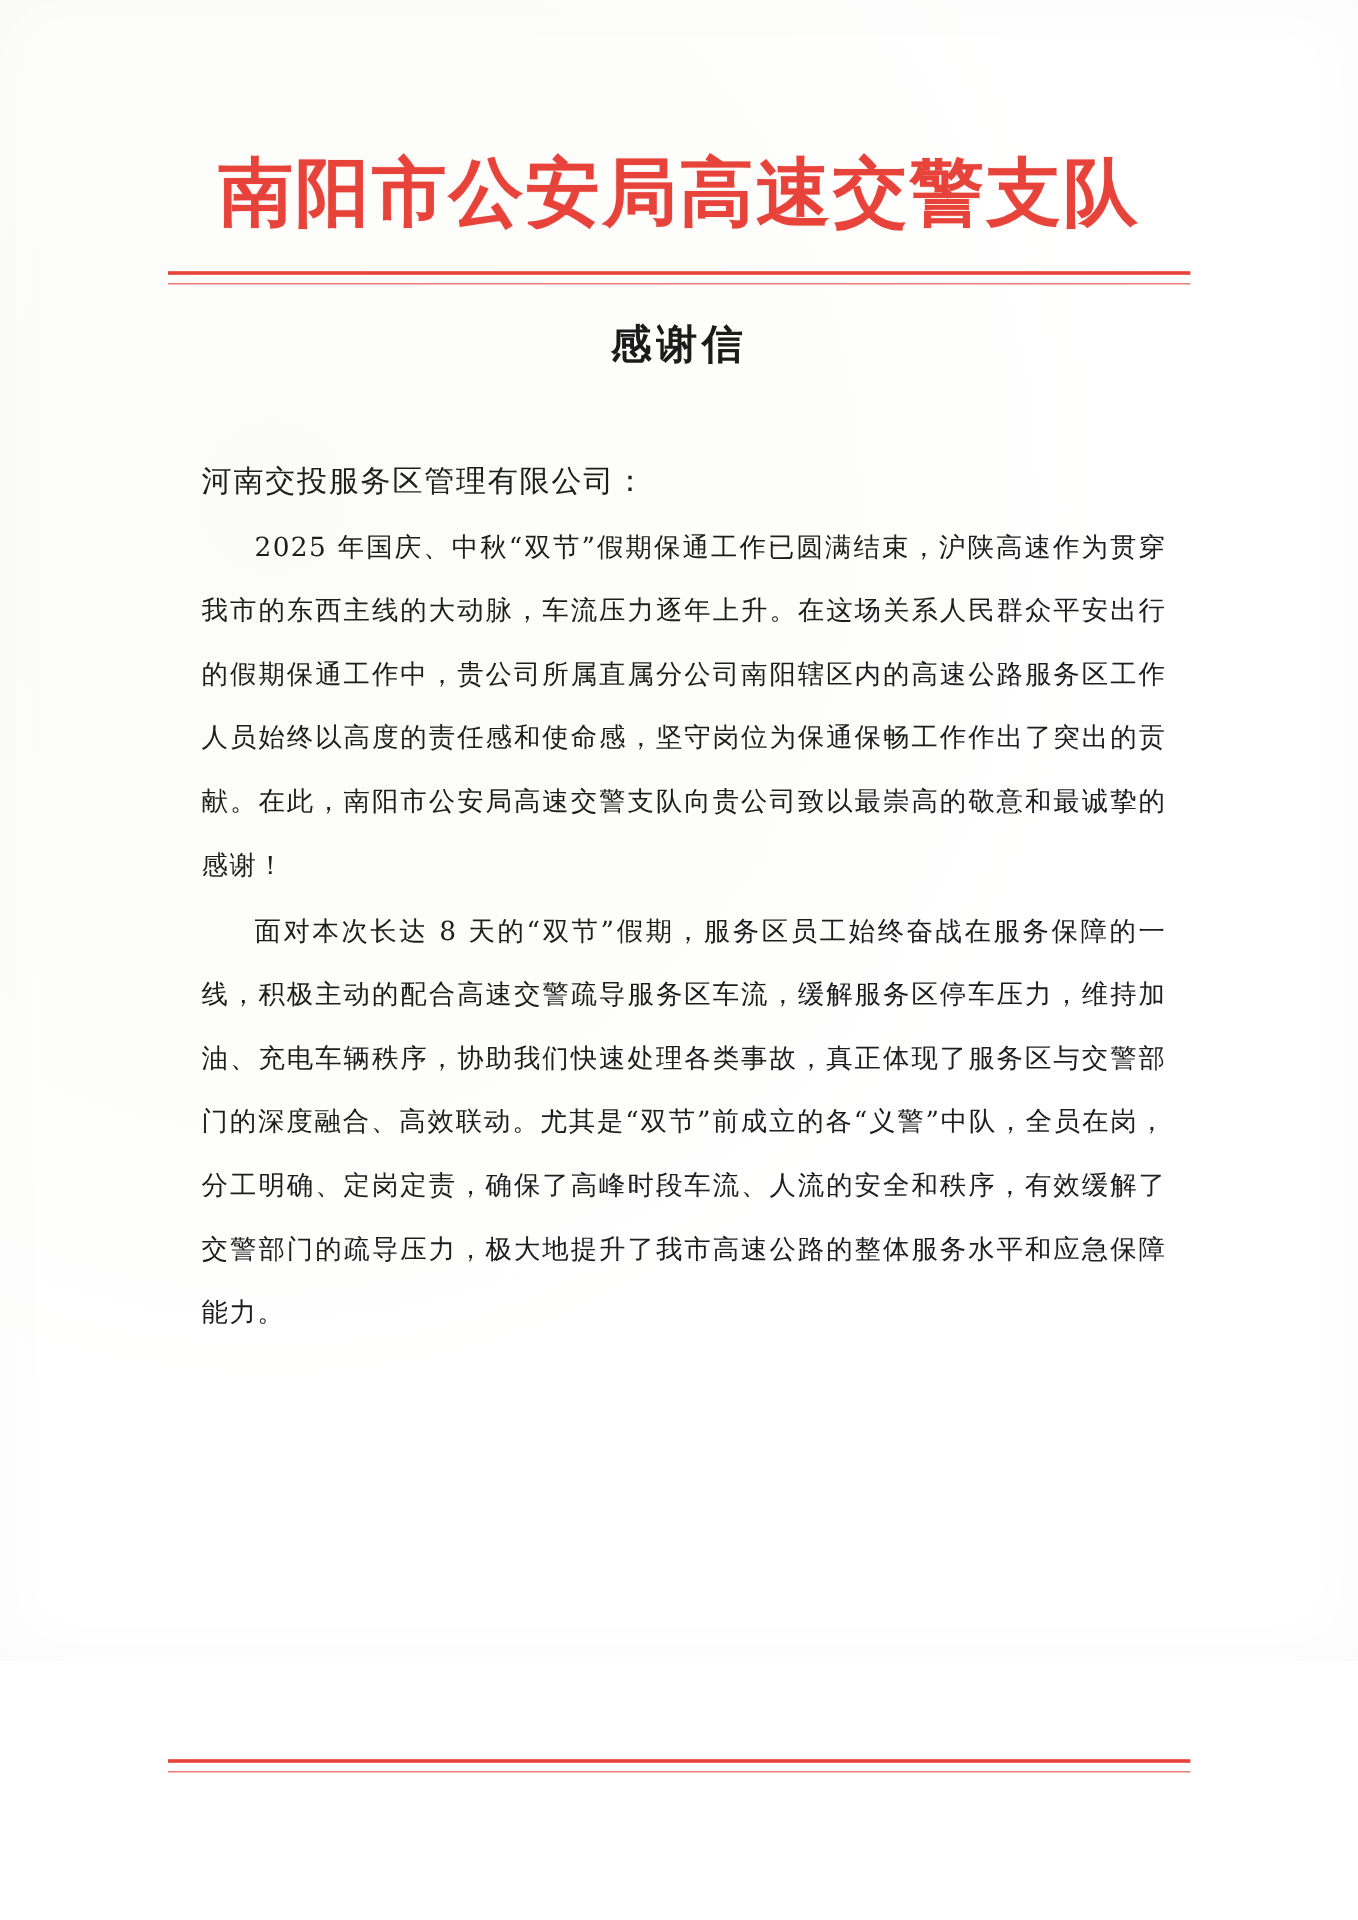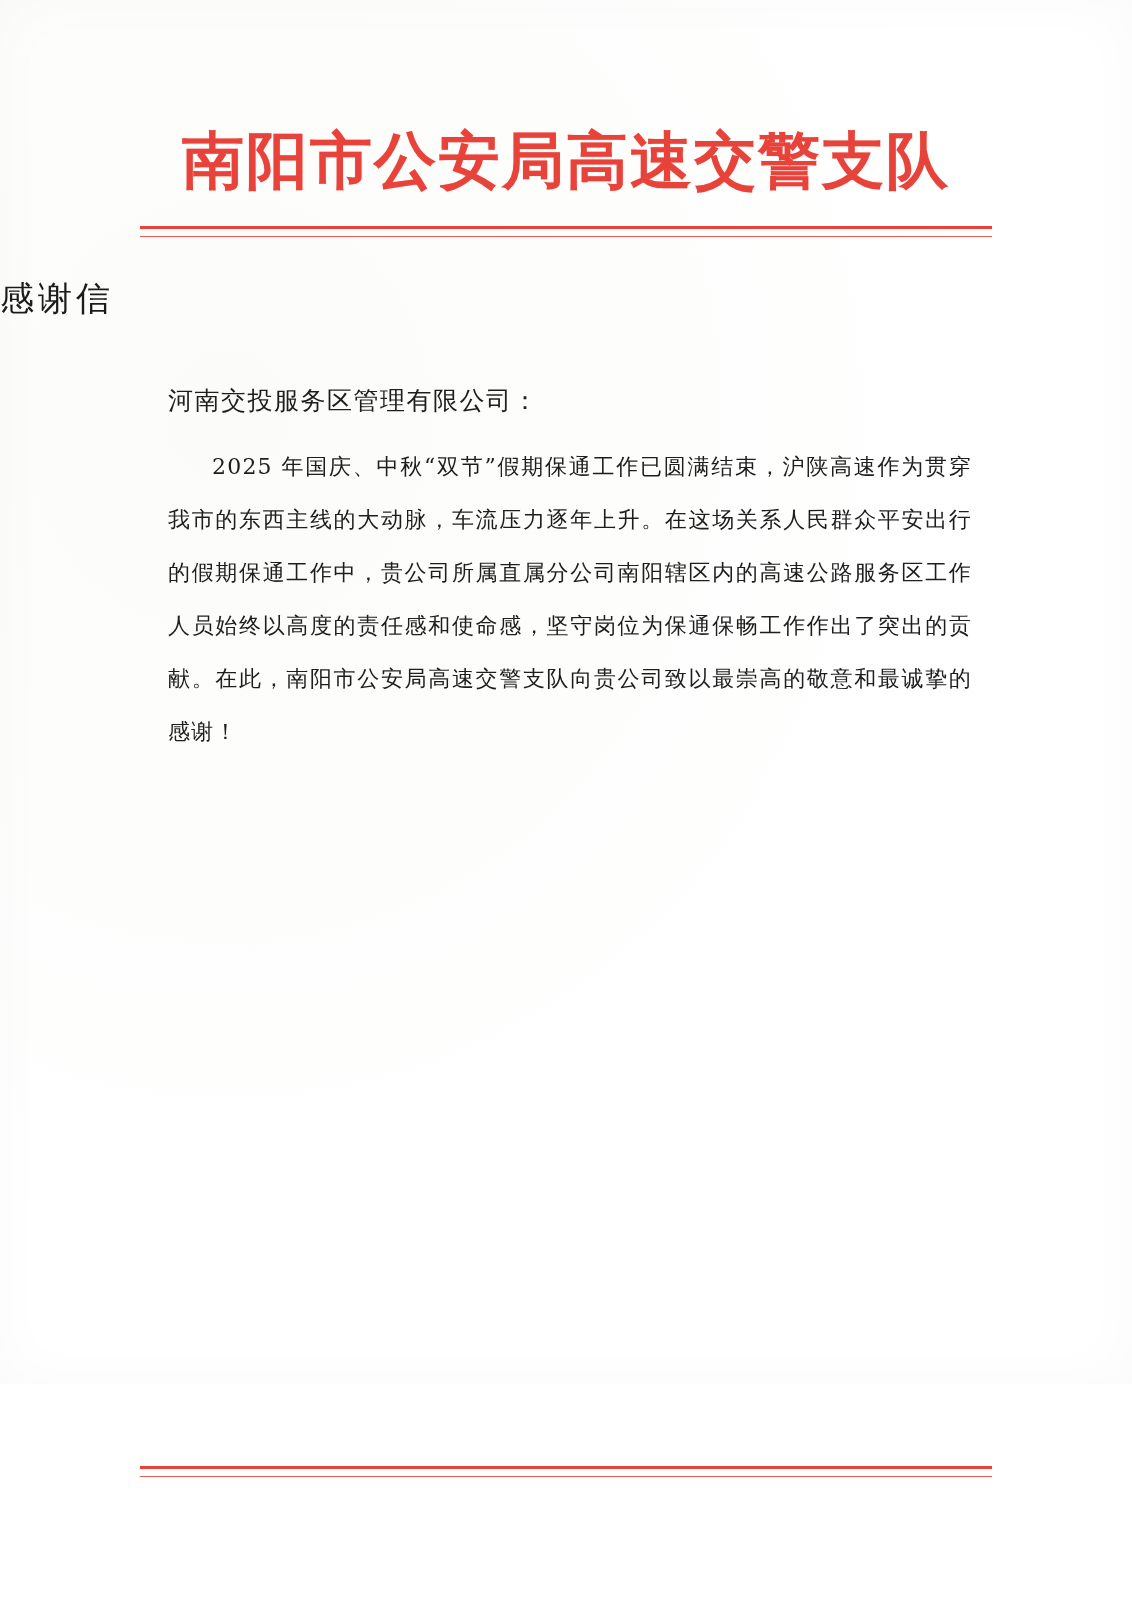--- a/index.html
+++ b/index.html
@@ -54,41 +54,42 @@
     background: #ea5a50;
   }
   .top-rule-1 { top: 226px; }
   .top-rule-2 { top: 236px; }
 
   
   .doc-title {
     position: absolute;
     left: 0;
     right: 0;
-    top: 276px;
+    top: 264px;
+    text-align: center;
     font-size: 34px;
-    font-weight: normal;
+    font-weight: bold;
     color: #1b1b1b;
     letter-spacing: 4px;
     font-family: "DejaVu Sans", "Liberation Sans", sans-serif;
   }
 
   
   .body-wrap {
     position: absolute;
     left: 168px;
     right: 160px;
     top: 382px;
   }
   .salutation {
     font-size: 25px;
     color: #1d1d1d;
     letter-spacing: 1.5px;
     line-height: 1.5;
-    margin-bottom: 20px;
+    margin-bottom: 10px;
   }
   .para {
     font-size: 22px;
     color: #1d1d1d;
     letter-spacing: 1.2px;
     line-height: 53px;
     text-indent: 2em;
     text-align: justify;
     text-justify: inter-ideograph;
     margin: 0 0 2px 0;
@@ -115,19 +116,20 @@
   </div>
 
   <div class="rule-thick top-rule-1"></div>
   <div class="rule-thin top-rule-2"></div>
 
   <div class="doc-title">感谢信</div>
 
   <div class="body-wrap">
     <div class="salutation">河南交投服务区管理有限公司：</div>
     <p class="para">2025 年国庆、中秋“双节”假期保通工作已圆满结束，沪陕高速作为贯穿我市的东西主线的大动脉，车流压力逐年上升。在这场关系人民群众平安出行的假期保通工作中，贵公司所属直属分公司南阳辖区内的高速公路服务区工作人员始终以高度的责任感和使命感，坚守岗位为保通保畅工作作出了突出的贡献。在此，南阳市公安局高速交警支队向贵公司致以最崇高的敬意和最诚挚的感谢！</p>
+    <p class="para">面对本次长达 8 天的“双节”假期，服务区员工始终奋战在服务保障的一线，积极主动的配合高速交警疏导服务区车流，缓解服务区停车压力，维持加油、充电车辆秩序，协助我们快速处理各类事故，真正体现了服务区与交警部门的深度融合、高效联动。尤其是“双节”前成立的各“义警”中队，全员在岗，分工明确、定岗定责，确保了高峰时段车流、人流的安全和秩序，有效缓解了交警部门的疏导压力，极大地提升了我市高速公路的整体服务水平和应急保障能力。</p>
   </div>
 
   <div class="rule-thick bot-rule-1"></div>
   <div class="rule-thin bot-rule-2"></div>
 
   <div class="page-edge-shadow"></div>
 </div>
 
 </body></html>

